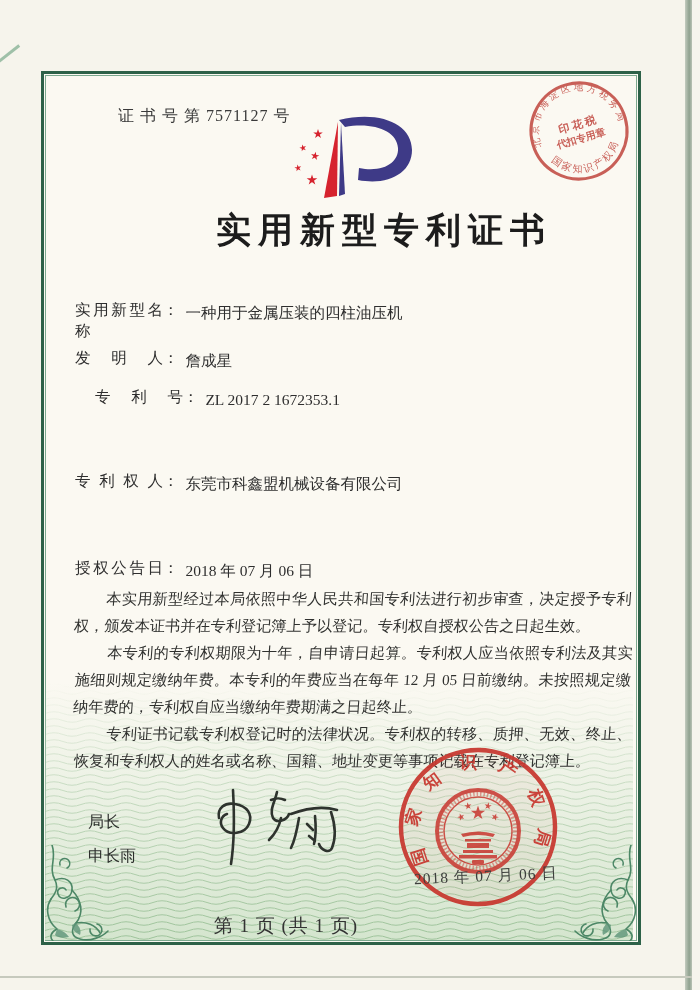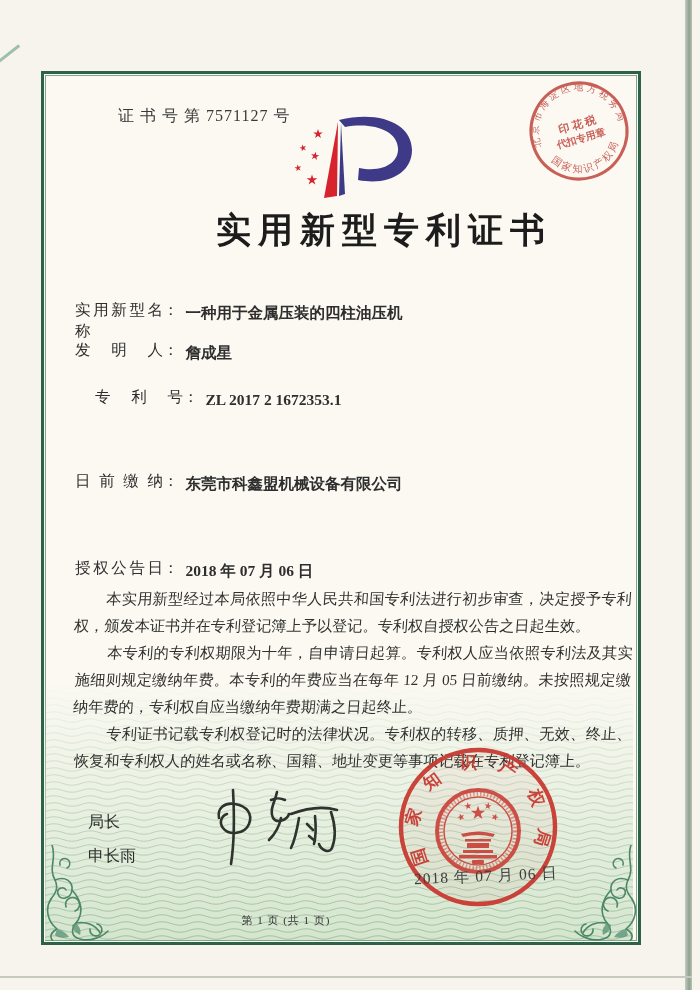--- a/index.html
+++ b/index.html
@@ -20,32 +20,32 @@
   
   .cert-no{left:74px;top:106px;font-size:16px;letter-spacing:1px;color:#3a3a3a;margin-left:44px;}
   .logo{left:288px;top:110px;}
   .title{left:41px;top:207px;width:686px;text-align:center;font-size:35px;font-weight:700;
       letter-spacing:7px;color:#1c1c1c;}
   .tax-stamp{left:524px;top:76px;transform:rotate(-16deg);opacity:.88;}
   
   .row{position:absolute;font-size:15.5px;color:#2e2e2e;}
   .flabel{display:inline-block;width:88px;text-align:justify;text-align-last:justify;vertical-align:top;}
   .fcolon{display:inline-block;vertical-align:top;}
-  .fvalue{display:inline-block;vertical-align:top;margin-left:3px;max-width:452px;line-height:25px;font-weight:bold;}
+  .fvalue{display:inline-block;vertical-align:top;margin-left:3px;max-width:452px;line-height:25px;}
   
   .body-text{left:75px;top:585px;width:556px;font-size:15.2px;line-height:27px;
       text-align:justify;color:#30312f;}
   .body-text p{margin:0;text-indent:2em;transform:skewX(-4deg);}
   
   .director{left:88px;top:805px;font-size:16px;line-height:34px;color:#2c2e2c;}
   .signature{left:195px;top:778px;}
   .seal{left:393px;top:742px;opacity:.93;}
   .seal-date{left:414px;top:866px;font-size:15.5px;color:#3d3f3d;letter-spacing:1px;
       transform:rotate(-2.5deg);}
-  .footer{left:41px;top:913px;width:490px;text-align:center;font-size:11px;
+  .footer{left:41px;top:913px;width:490px;text-align:center;font-size:19px;
       letter-spacing:1px;color:#333;}
   .waves{left:45px;top:682px;}
   .flourish{left:46px;top:845px;}
   .flourish.right{left:567px;transform:scaleX(-1);}
   svg text{font-family:"Liberation Serif","DejaVu Serif",serif;}
 </style>
 </head>
 <body>
 
 <div class="page">
@@ -142,30 +142,30 @@
       <textPath href="#taxBot" xlink:href="#taxBot" startOffset="50%" text-anchor="middle">国家知识产权局</textPath>
     </text>
   </svg>
 
   <div class="abs title">实用新型专利证书</div>
 
   <div class="row" style="left:75px;top:300px;">
     <span class="flabel">实用新型名称</span><span class="fcolon">：</span>
     <span class="fvalue">一种用于金属压装的四柱油压机</span>
   </div>
-  <div class="row" style="left:75px;top:340px;">
+  <div class="row" style="left:75px;top:348px;">
     <span class="flabel">发明人</span><span class="fcolon">：</span>
     <span class="fvalue">詹成星</span>
   </div>
   <div class="row" style="left:75px;top:387px;margin-left:20px;">
     <span class="flabel">专利号</span><span class="fcolon">：</span>
     <span class="fvalue">ZL 2017 2 1672353.1</span>
   </div>
   <div class="row" style="left:75px;top:471px;">
-    <span class="flabel">日前缴纳</span><span class="fcolon">：</span>
+    <span class="flabel">专利权人</span><span class="fcolon">：</span>
     <span class="fvalue">东莞市科鑫盟机械设备有限公司</span>
   </div>
   <div class="row" style="left:75px;top:558px;">
     <span class="flabel">授权公告日</span><span class="fcolon">：</span>
     <span class="fvalue">2018 年 07 月 06 日</span>
   </div>
 
   <div class="abs body-text">
     <p>本实用新型经过本局依照中华人民共和国专利法进行初步审查，决定授予专利权，颁发本证书并在专利登记簿上予以登记。专利权自授权公告之日起生效。</p>
     <p>本专利的专利权期限为十年，自申请日起算。专利权人应当依照专利法及其实施细则规定缴纳年费。本专利的年费应当在每年 12 月 05 日前缴纳。未按照规定缴纳年费的，专利权自应当缴纳年费期满之日起终止。</p>

